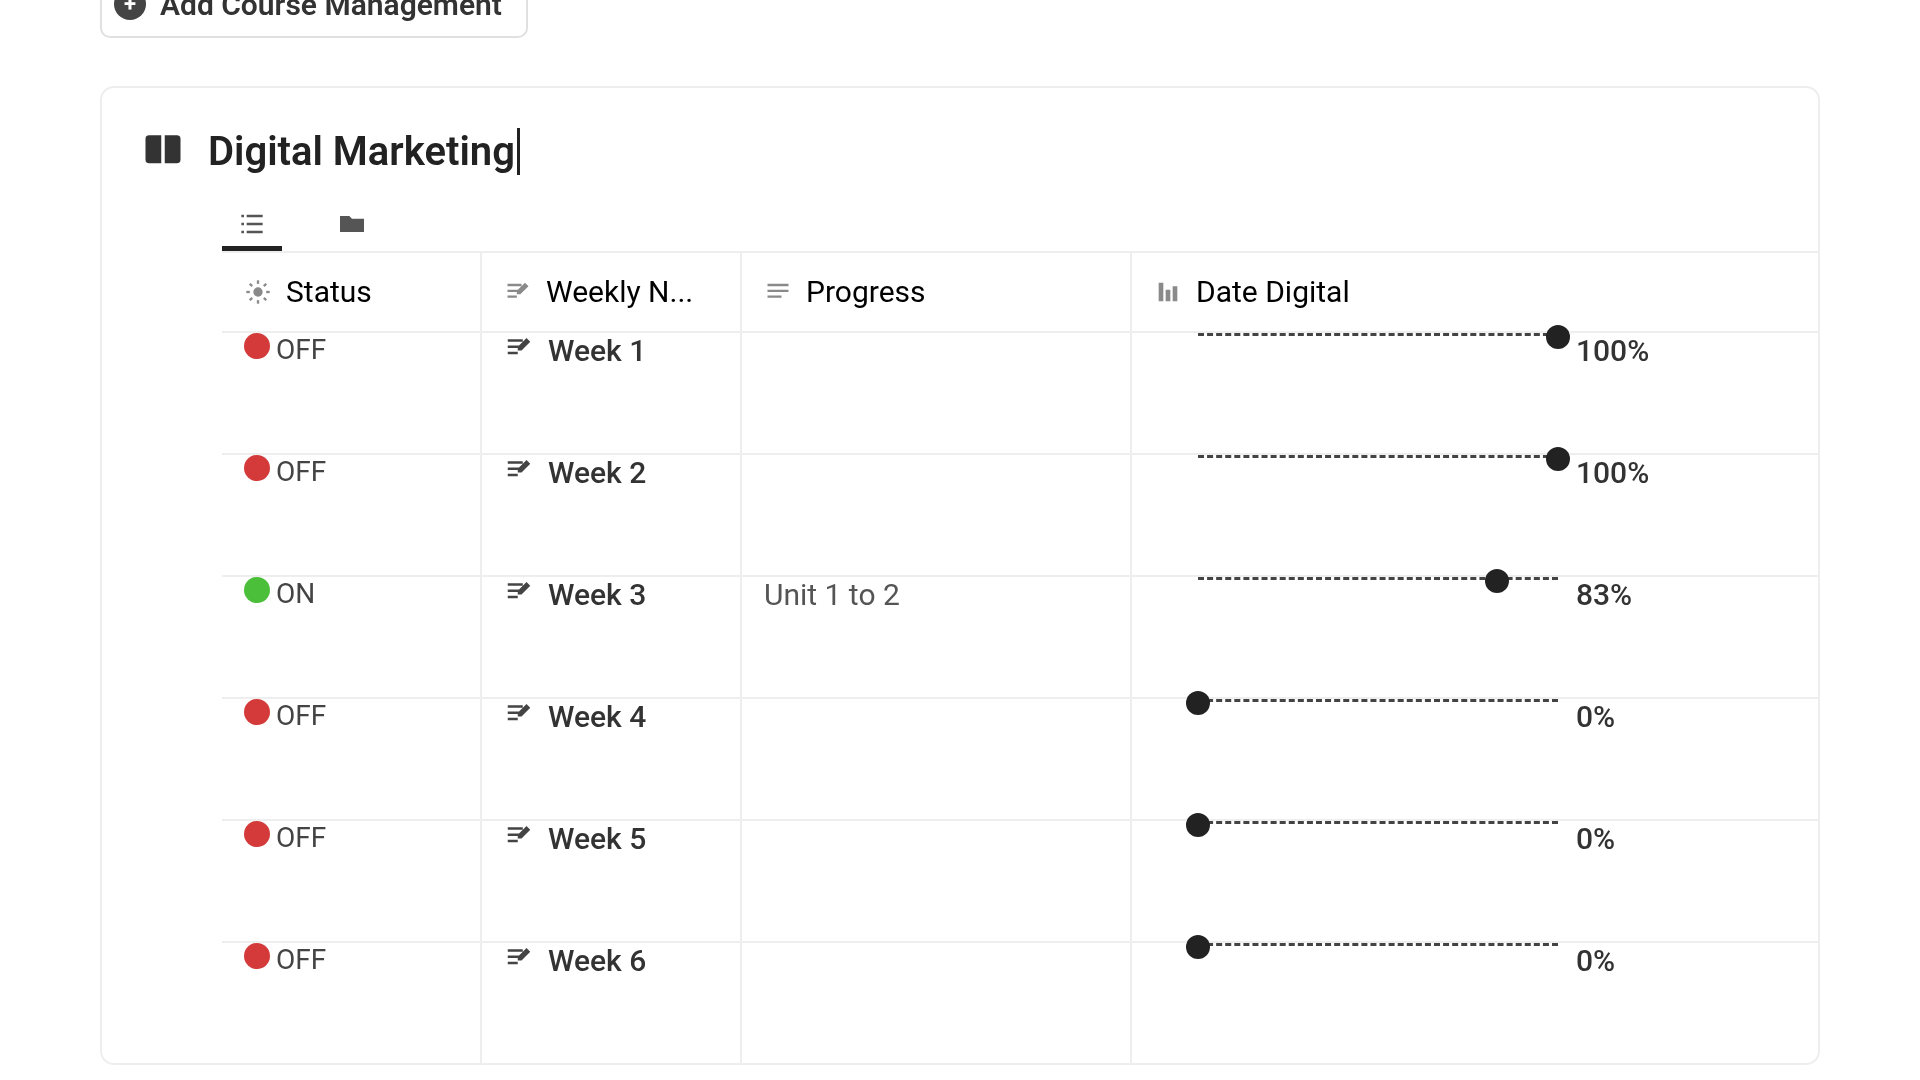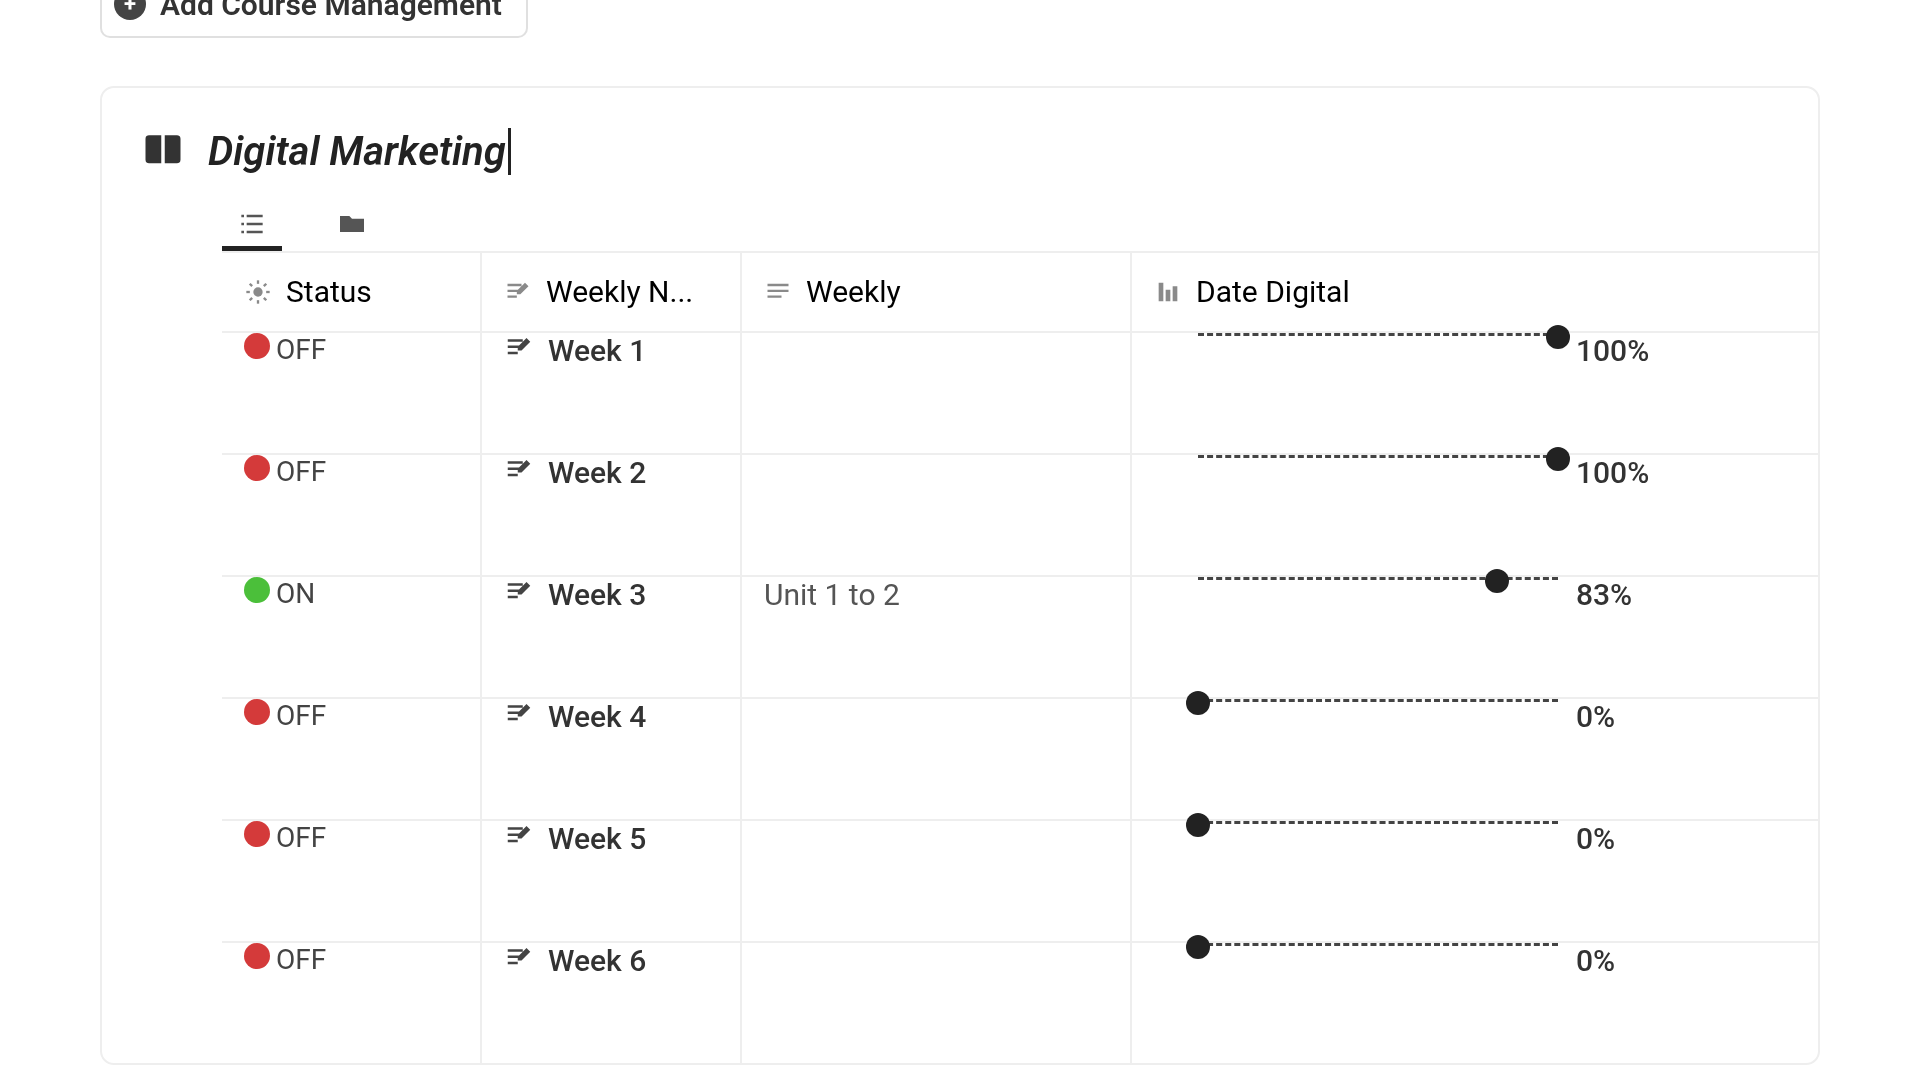--- a/index.html
+++ b/index.html
@@ -41,21 +41,20 @@
   
   .card {
     margin-top: 48px;
     border: 2px solid #eee;
     border-radius: 14px;
     padding: 40px 0 0 0;
   }
   .card-header {
     display: flex; align-items: center; gap: 24px;
     padding: 0 40px;
-    font-style: italic;
   }
   .book-icon svg { width: 42px; height: 42px; display: block; fill: #333;}
   .card-title {
     font-size: 40px;
     font-weight: 600;
     color: #222;
     border-right: 3px solid #222;
     padding-right: 2px;
   }
 
@@ -200,21 +199,21 @@
         <div class="th">
           <svg viewBox="0 0 24 24">
               <path d="M3 5h12v2H3V5zm0 5h12v2H3v-2zm0 5h8v2H3v-2zM18 4l3 3-7 7h-3v-3l7-7z"></path>
             </svg>
           <span class="lbl">Weekly N...</span>
         </div>
         <div class="th">
           <svg viewBox="0 0 24 24">
               <path d="M3 5h18v2H3V5zm0 5h18v2H3v-2zm0 5h12v2H3v-2z"></path>
             </svg>
-          <span class="lbl">Weekly</span>
+          <span class="lbl">Progress</span>
         </div>
         <div class="th" style="border-right:none">
           <svg viewBox="0 0 24 24">
               <path d="M4 4h4v16H4V4zm6 6h4v10h-4V10zm6-3h4v13h-4V7z"></path>
             </svg>
           <span class="lbl">Date Digital</span>
         </div>
       </div>
       <div id="rows">
           <div class="trow">

